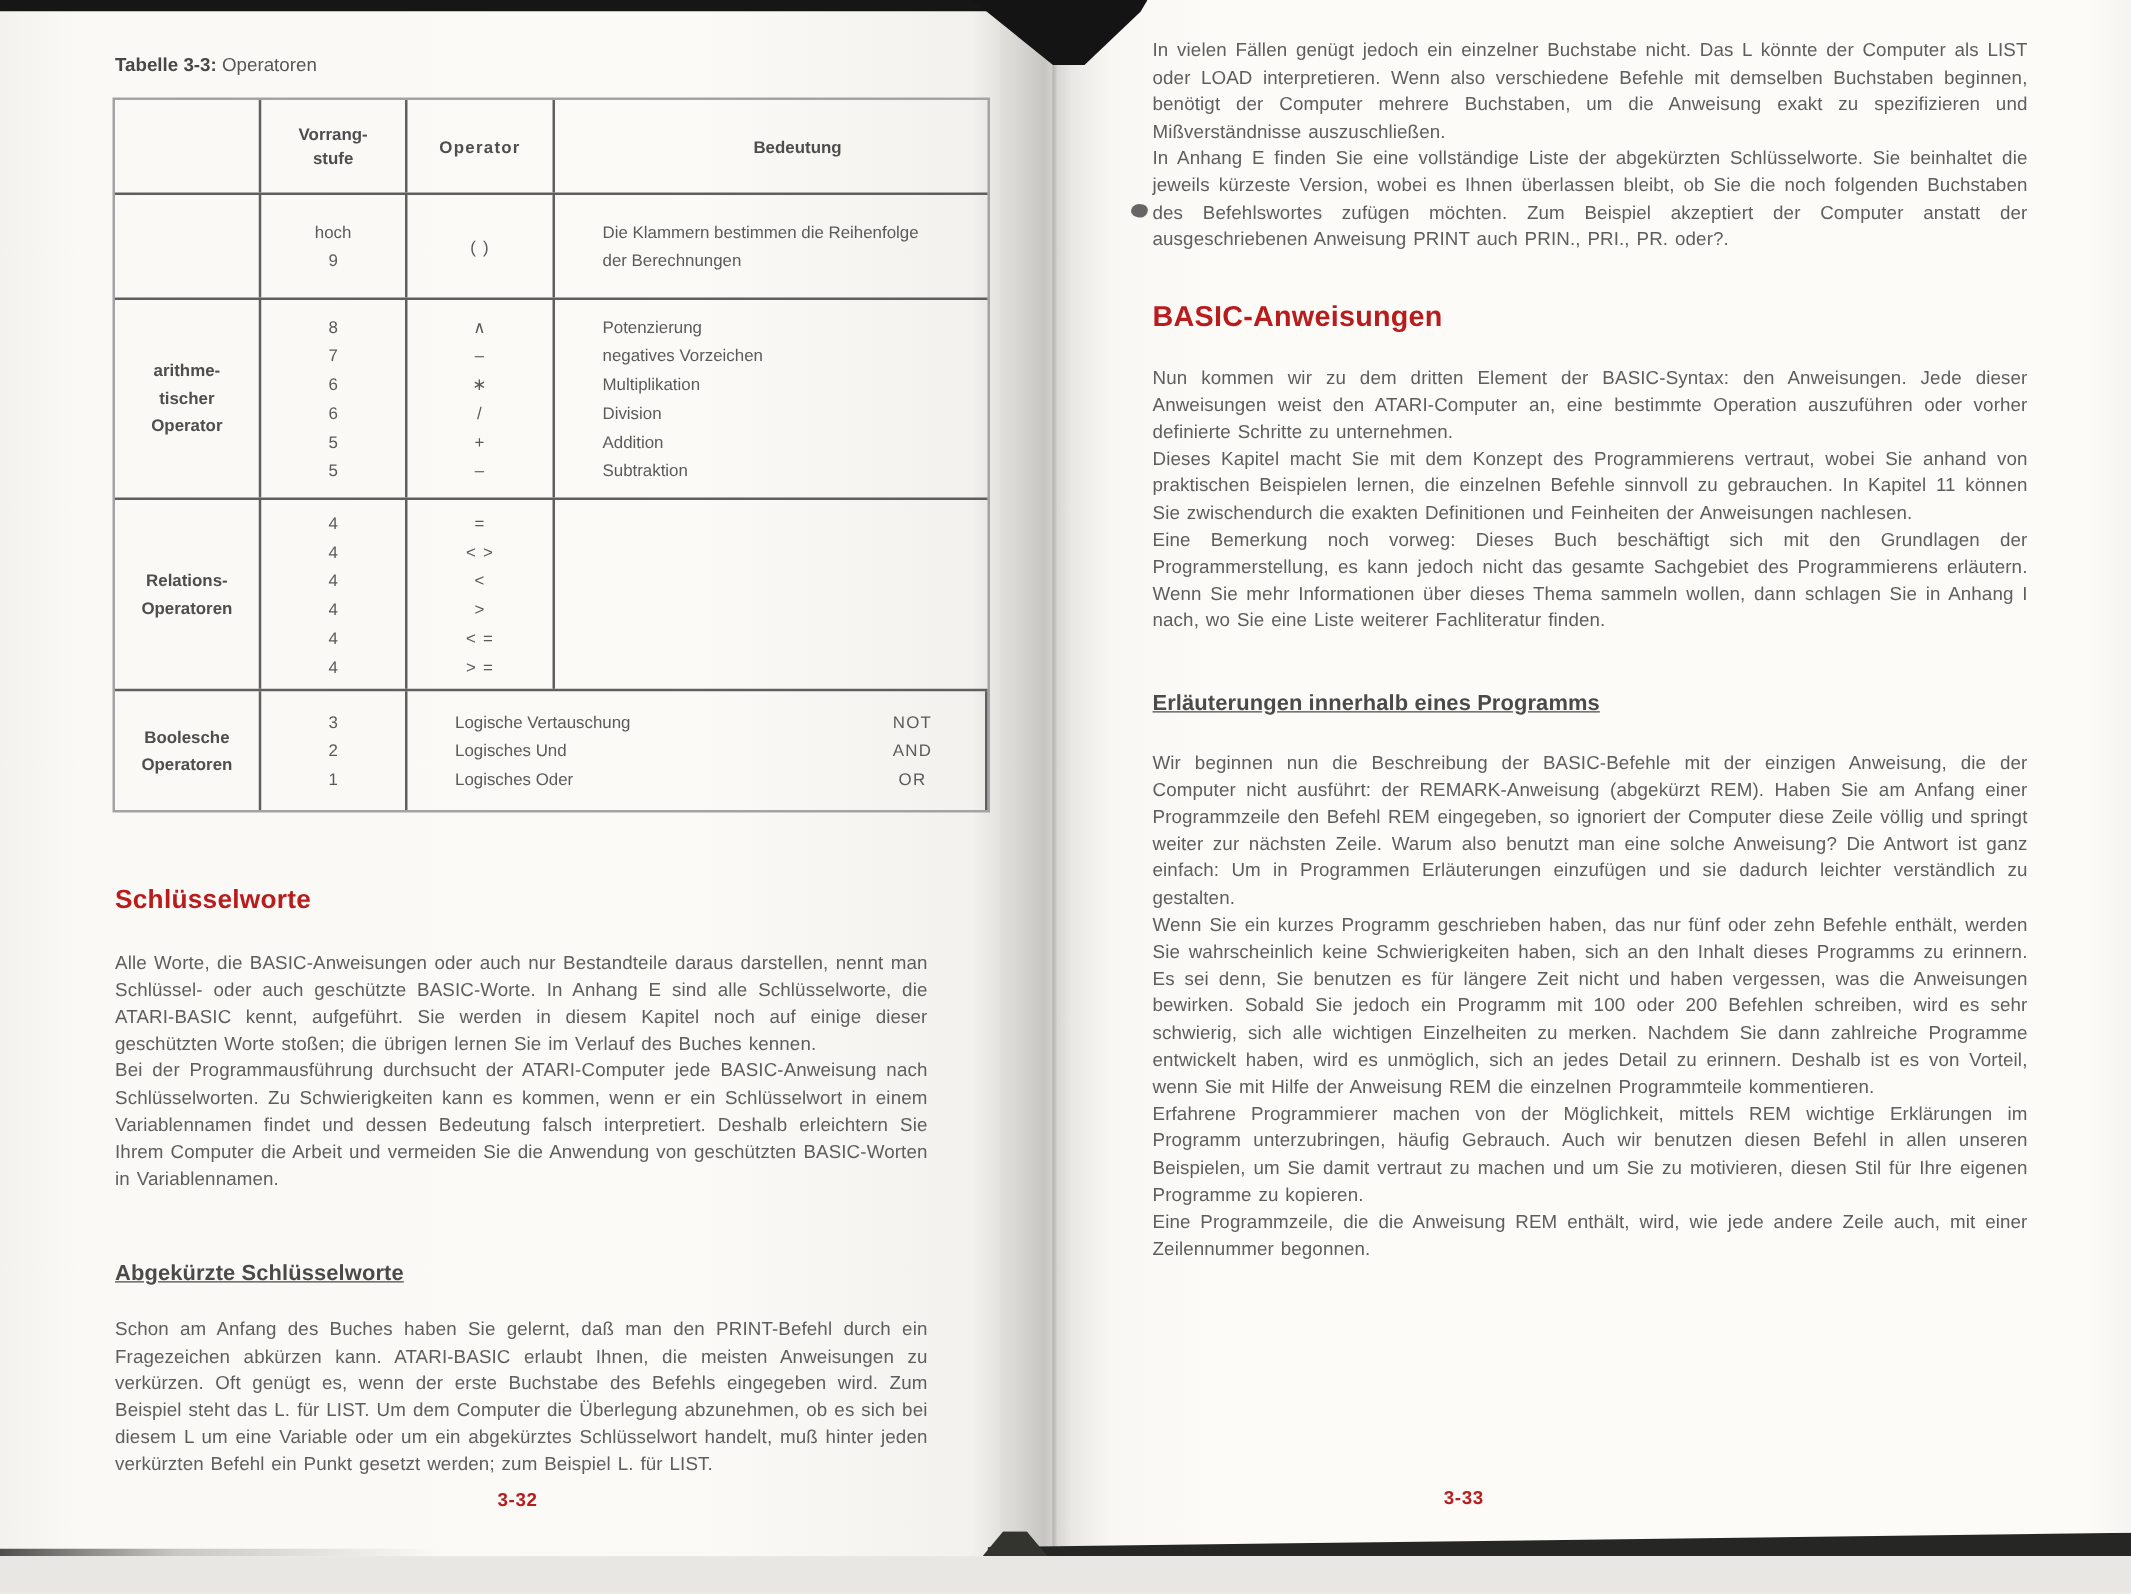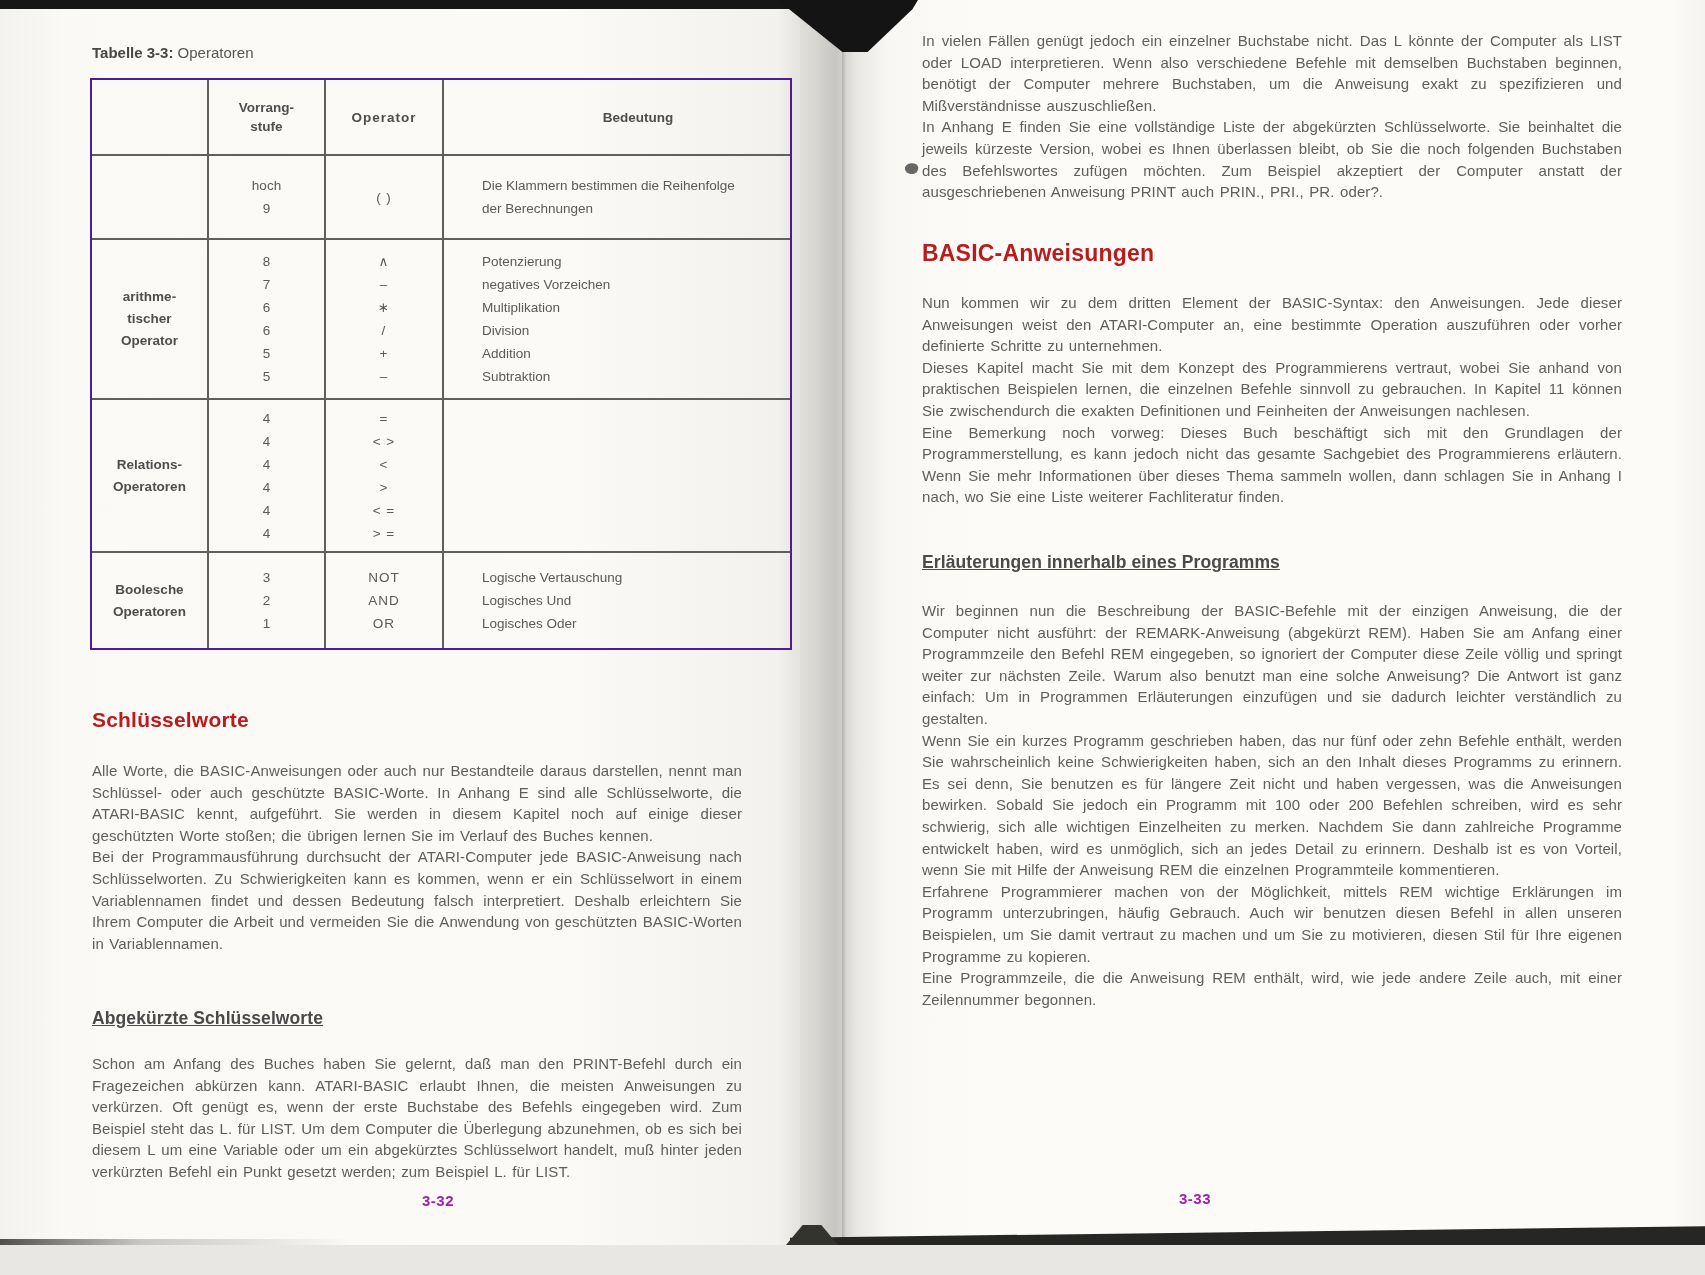--- a/index.html
+++ b/index.html
@@ -27,38 +27,38 @@
   .bottom-strip-left{position:absolute;left:0;bottom:0;width:780px;height:6px;
     background:linear-gradient(90deg,rgba(50,50,48,0.85),rgba(50,50,48,0.25) 18%,rgba(50,50,48,0) 45%);}
   .gutter-bottom-blob{position:absolute;left:786px;bottom:0;width:52px;height:20px;background:#34342f;
     clip-path:polygon(32% 0%,68% 0%,100% 100%,0% 100%);}
   .ink-smudge{position:absolute;left:905px;top:163px;width:13px;height:11px;background:#4c4c4c;
     border-radius:62% 38% 55% 45%;transform:rotate(18deg);opacity:.85;}
   
   .table-caption{position:absolute;left:92px;top:44px;font-size:15px;color:#565656;}
   .table-caption .b{font-weight:700;color:#474747;}
   
-  .op-table{position:absolute;left:90px;top:78px;width:702px;border:2px solid #4c1d95;
+  .op-table{position:absolute;left:90px;top:78px;width:702px;border:2px solid #a3a3a3;
     box-sizing:border-box;font-size:13.5px;color:#5a5a5a;}
   .trow{display:flex;box-sizing:border-box;border-bottom:2px solid #5f5f5f;}
   .trow:last-child{border-bottom:none;border-radius:15px;}
   .tcell{box-sizing:border-box;border-right:2px solid #5f5f5f;display:flex;
     align-items:center;justify-content:center;text-align:center;white-space:pre-line;line-height:23px;}
   .c-label{width:117px;font-weight:700;color:#4e4e4e;line-height:22px;}
   .c-pri{width:117px;}
   .c-op{width:118px;letter-spacing:1px;}
   .c-mean{flex:1;border-right:none;justify-content:flex-start;text-align:left;padding-left:38px;}
   .thead .tcell{font-weight:700;color:#4e4e4e;line-height:19px;}
   .thead .c-mean{justify-content:center;padding-left:42px;}
   
   .h-large{position:absolute;font-weight:700;color:#b91c1c;letter-spacing:0.2px;}
   .h-sub{position:absolute;font-weight:700;color:#4a4a4a;font-size:17.5px;letter-spacing:0.1px;text-decoration:underline;}
   .para{position:absolute;font-size:15px;line-height:21.6px;text-align:justify;
     white-space:pre-line;color:#5e5e5e;word-spacing:1.2px;letter-spacing:0.1px;}
-  .pagenum{position:absolute;font-size:15px;font-weight:700;color:#a21caf;width:80px;text-align:center;letter-spacing:0.5px;}
+  .pagenum{position:absolute;font-size:15px;font-weight:700;color:#b91c1c;width:80px;letter-spacing:0.5px;}
 </style>
 </head>
 <body>
 
 <div class="canvas">
 
   <div class="page-left-tint"></div>
   <div class="page-right-tint"></div>
   <div class="gutter-shadow"></div>
   <div class="gutter-line"></div>
@@ -132,26 +132,26 @@
 &lt; =
 &gt; =</div>
     </div>
 
     <div class="trow" style="height:95px">
       <div class="tcell c-label">Boolesche
 Operatoren</div>
       <div class="tcell c-pri">3
 2
 1</div>
+      <div class="tcell c-mean">Logische Vertauschung
+Logisches Und
+Logisches Oder</div>
       <div class="tcell c-op">NOT
 AND
 OR</div>
-      <div class="tcell c-mean">Logische Vertauschung
-Logisches Und
-Logisches Oder</div>
     </div>
   </div>
 
   <div class="h-large" style="left:92px;top:708px;font-size:21px">Schlüsselworte</div>
 
   <div class="para" style="left:92px;top:760px;width:650px">Alle Worte, die BASIC-Anweisungen oder auch nur Bestandteile daraus darstellen, nennt man Schlüssel- oder auch geschützte BASIC-Worte. In Anhang E sind alle Schlüsselworte, die ATARI-BASIC kennt, aufgeführt. Sie werden in diesem Kapitel noch auf einige dieser geschützten Worte stoßen; die übrigen lernen Sie im Verlauf des Buches kennen.
 Bei der Programmausführung durchsucht der ATARI-Computer jede BASIC-Anweisung nach Schlüsselworten. Zu Schwierigkeiten kann es kommen, wenn er ein Schlüsselwort in einem Variablennamen findet und dessen Bedeutung falsch interpretiert. Deshalb erleichtern Sie Ihrem Computer die Arbeit und vermeiden Sie die Anwendung von geschützten BASIC-Worten in Variablennamen.</div>
 
   <div class="h-sub" style="left:92px;top:1008px">Abgekürzte Schlüsselworte</div>
 

